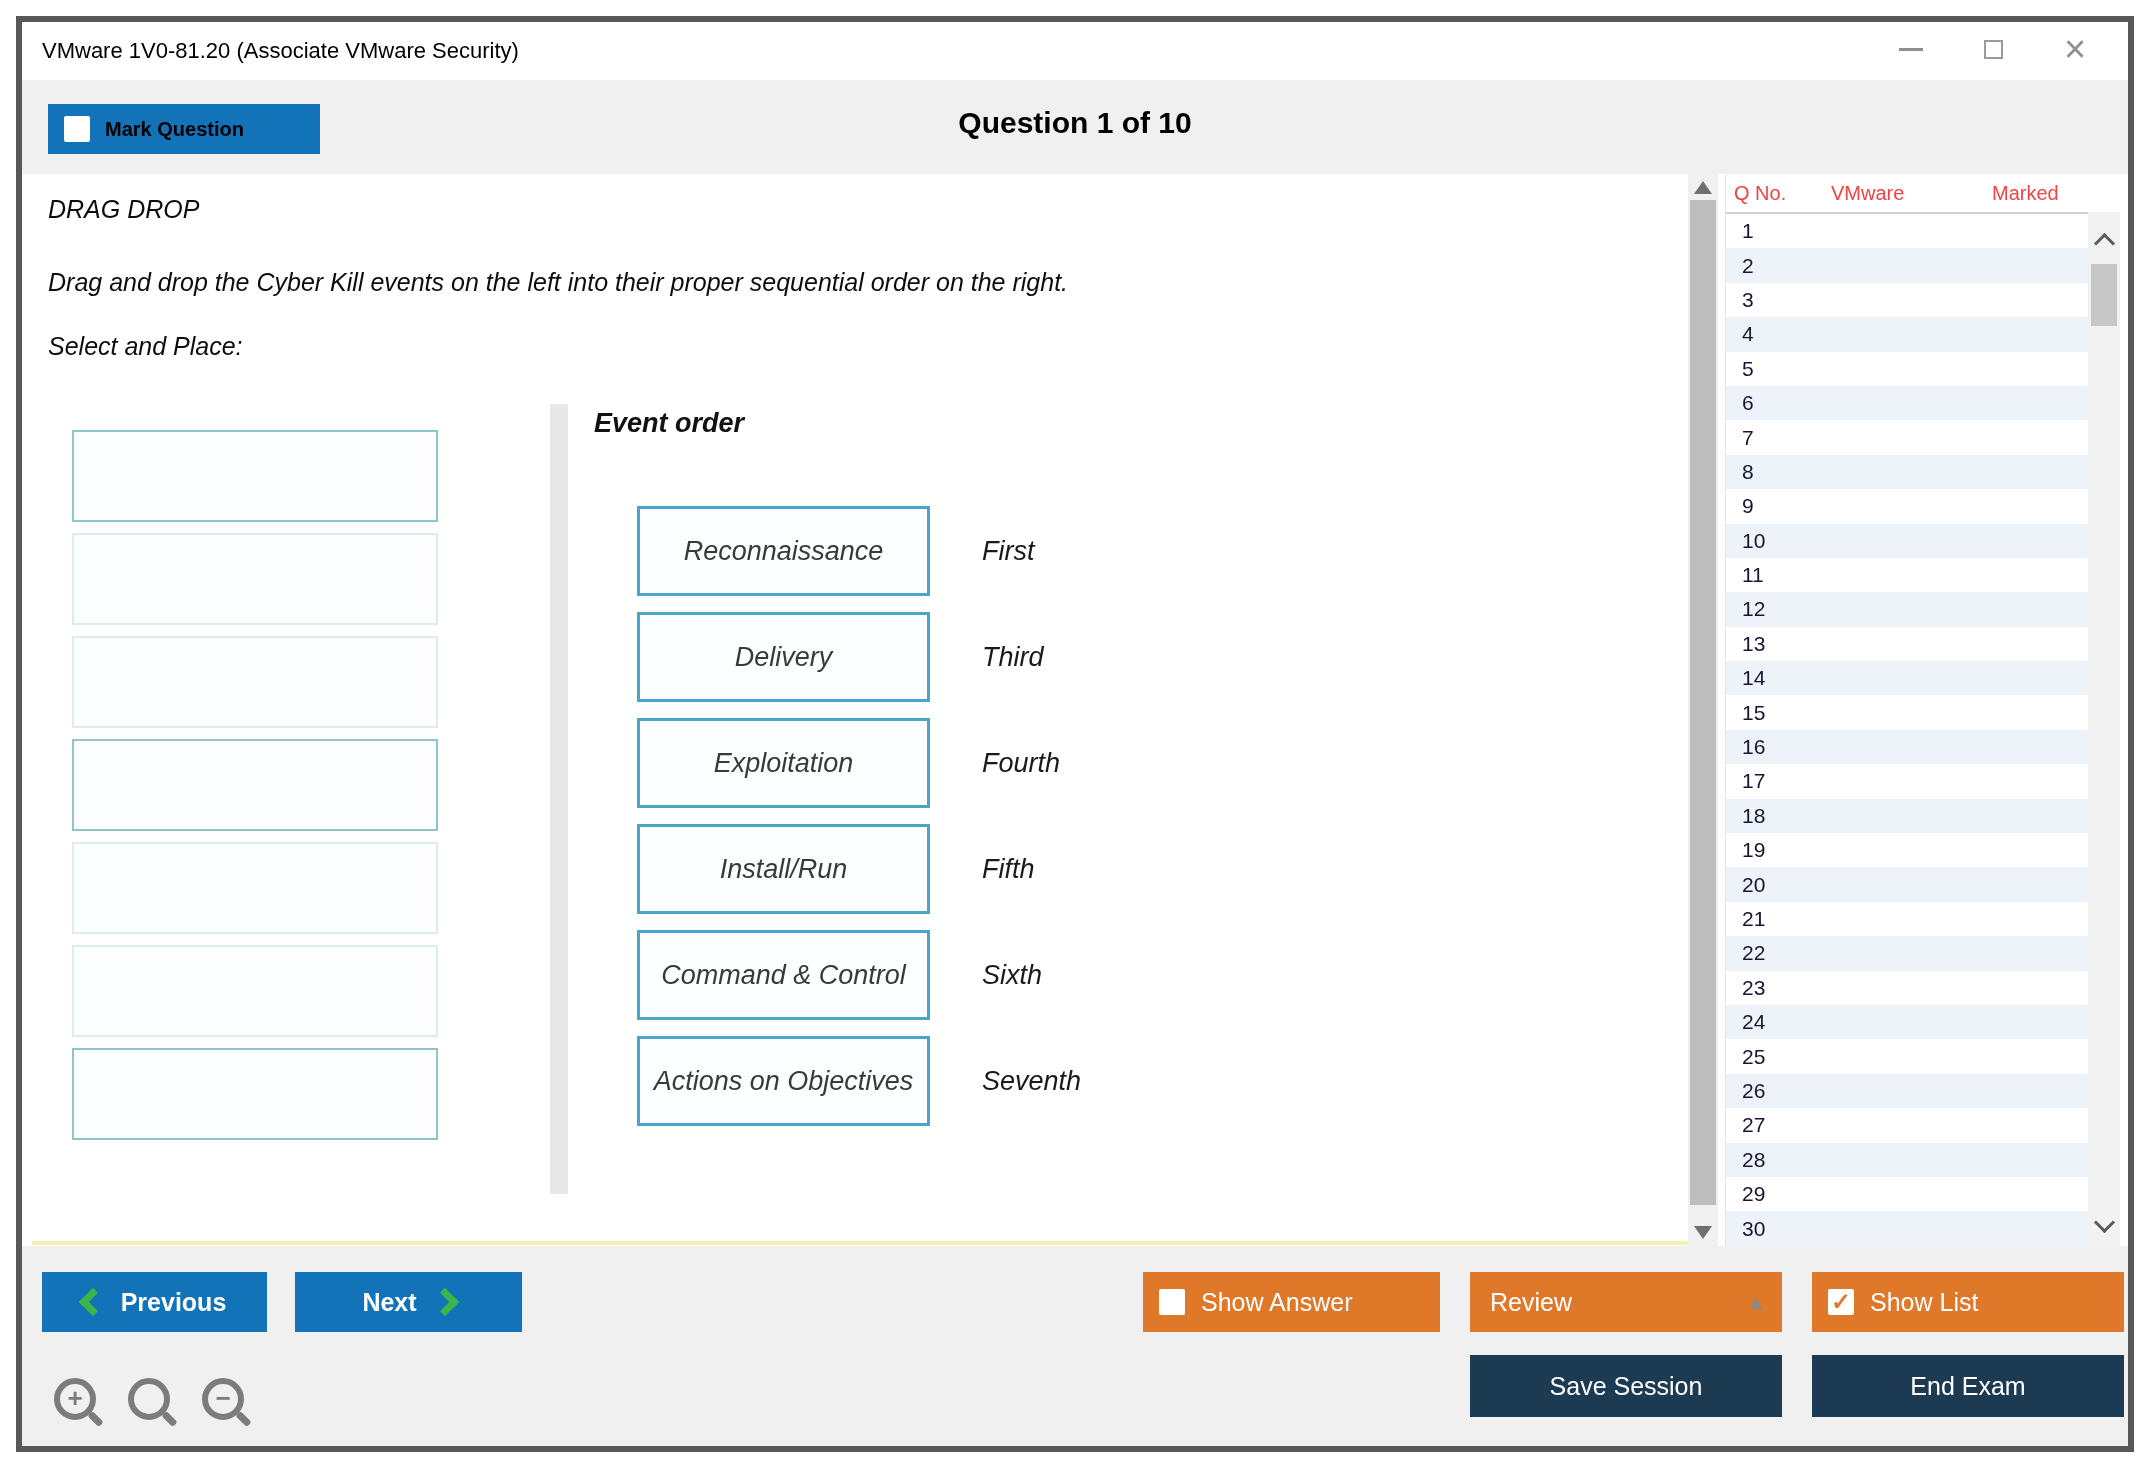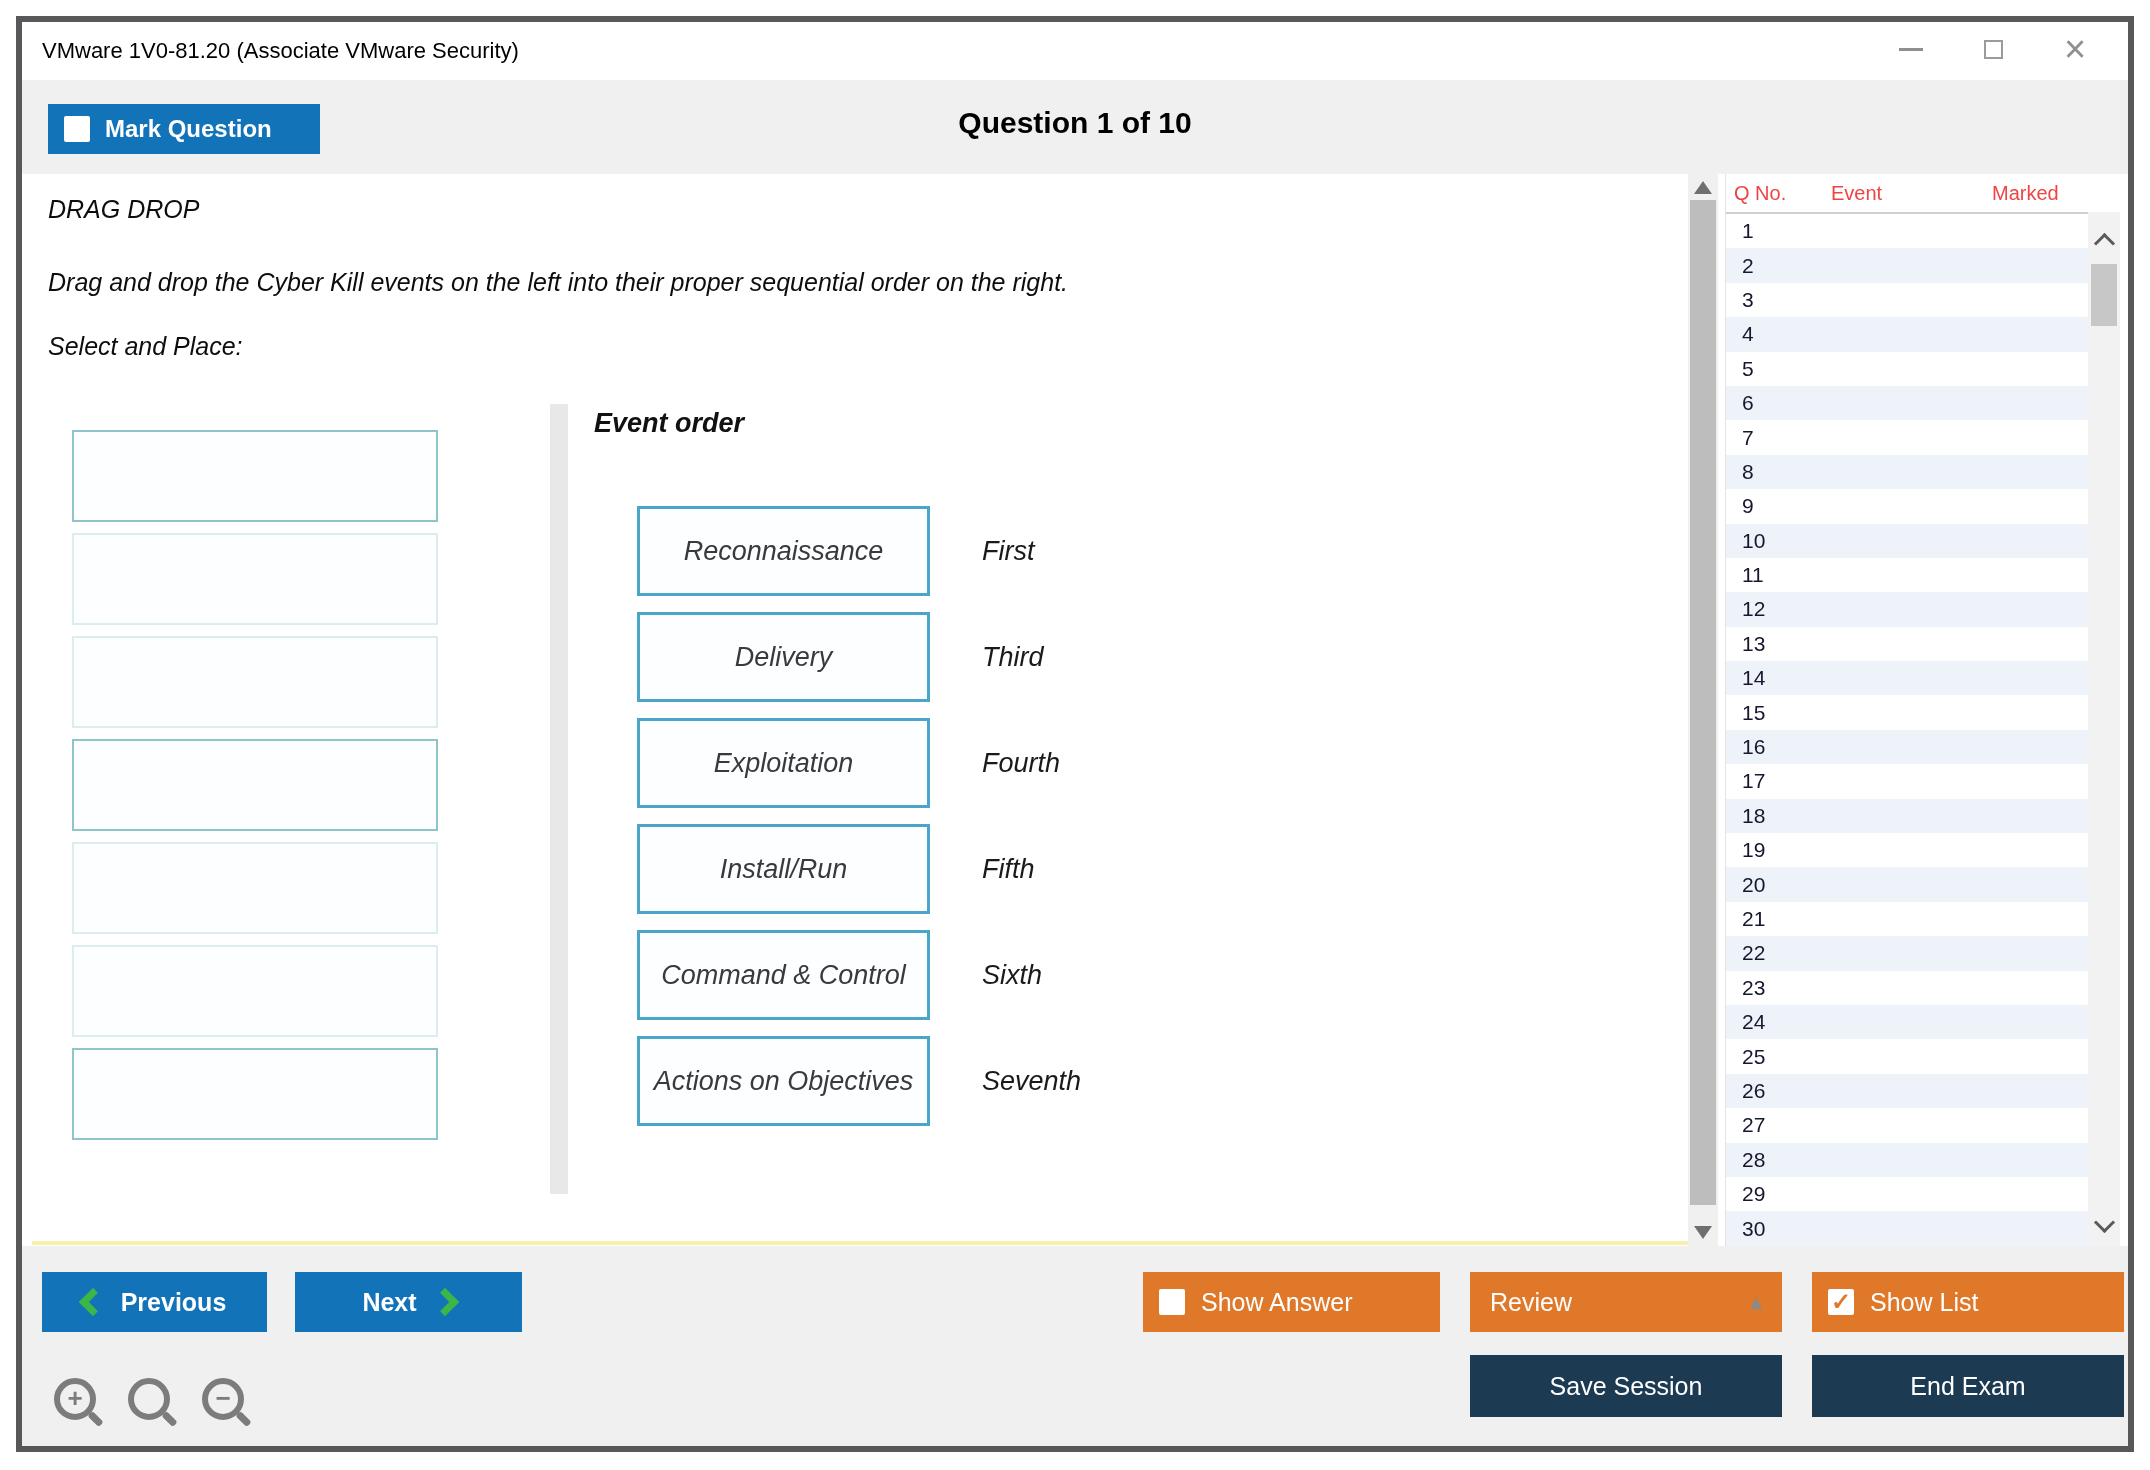--- a/index.html
+++ b/index.html
@@ -21,21 +21,21 @@
   .close-glyph{font-size:38px;color:#8f8f8f;line-height:26px;font-weight:normal;}
   
   .header-strip{position:absolute;left:0;top:58px;right:0;height:94px;background:#f0f0f0;}
   .mark-btn{
     position:absolute;left:26px;top:24px;width:272px;height:50px;
     background:var(--accent-blue,#1273b9);display:flex;align-items:center;gap:15px;
     padding-left:16px;box-sizing:border-box;cursor:pointer;
   }
   .cb{width:26px;height:26px;background:#fff;border-radius:2px;display:flex;align-items:center;justify-content:center;flex:none;}
   .cb .check{color:var(--accent-orange,#e0782a);font-size:24px;font-weight:bold;line-height:1;}
-  .mark-label{color:#ffffff;font-weight:bold;font-size:24px;}
+  .mark-label{color:#000000;font-weight:bold;font-size:20px;}
   .q-counter{position:absolute;left:0;right:0;top:26px;text-align:center;font-size:30px;font-weight:bold;color:#000;}
   
   .content{position:absolute;left:0;top:152px;width:1666px;height:1072px;background:#fff;font-style:italic;}
   .t-dragdrop{position:absolute;left:26px;top:21px;font-size:25px;color:#0d0d0d;}
   .t-instruction{position:absolute;left:26px;top:94px;font-size:25px;color:#0d0d0d;}
   .t-selectplace{position:absolute;left:26px;top:158px;font-size:25px;color:#0d0d0d;}
   .slots{position:absolute;left:50px;top:256px;width:366px;}
   .slot{width:366px;height:92px;margin-bottom:11px;border:2px solid #dcedee;background:#fdfeff;box-sizing:border-box;}
   .slot:nth-child(3n+1){border-color:#8fc5c8;}
   .divider{position:absolute;left:528px;top:230px;width:18px;height:790px;background:#e8e8e8;}
@@ -180,21 +180,21 @@
 
   <div class="vscroll-main">
     <span class="tri-up"></span>
     <span class="thumb"></span>
     <span class="tri-down"></span>
   </div>
 
   <div class="sidebar">
     <div class="side-header">
       <span class="c1">Q No.</span>
-      <span class="c2">Event</span>
+      <span class="c2">VMware</span>
       <span class="c3">Marked</span>
     </div>
     <div class="qrows">
         <div class="qrow">
           <span class="qnum">1</span>
         </div>
         <div class="qrow alt">
           <span class="qnum">2</span>
         </div>
         <div class="qrow">

